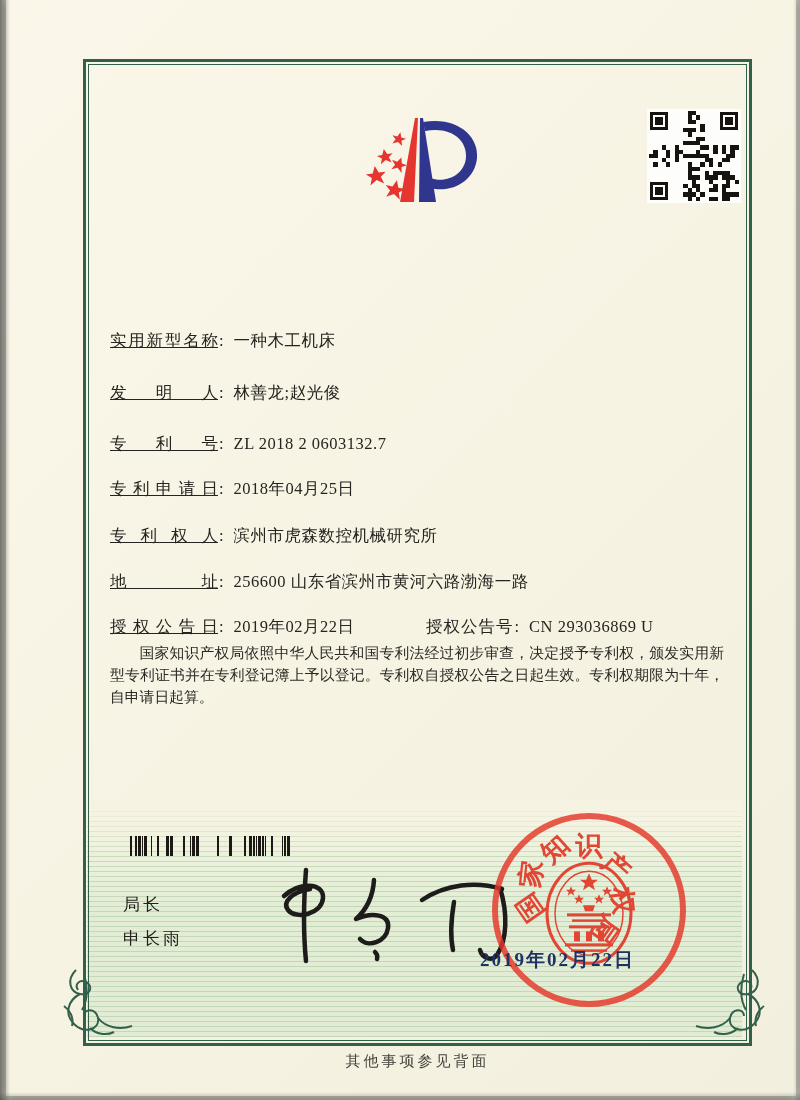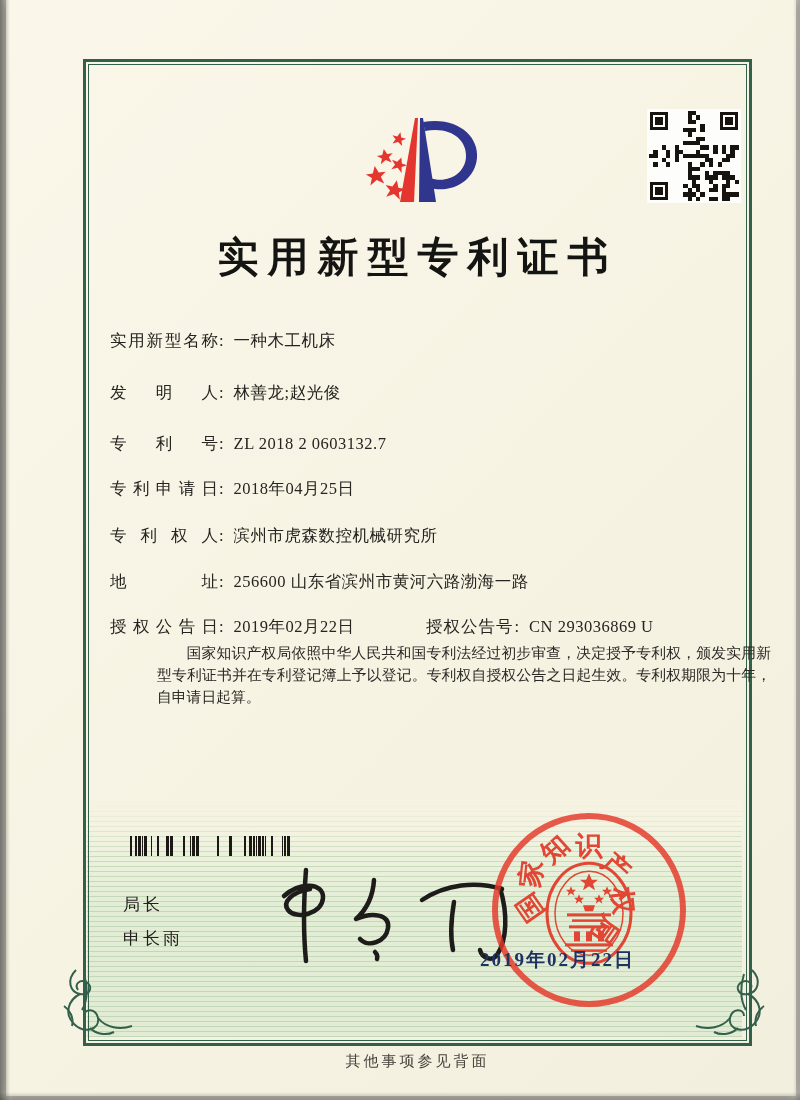--- a/index.html
+++ b/index.html
@@ -57,29 +57,29 @@
   .qr .finder::after{content:"";position:absolute;inset:2px;background:#17130f;}
   .qr .f-tl{left:3px;top:3px;} .qr .f-tr{right:3px;top:3px;} .qr .f-bl{left:3px;bottom:3px;}
 
   .doc-title{
     position:absolute;left:83px;top:230px;width:657px;text-align:center;
     font-size:41px;font-weight:bold;color:#141412;letter-spacing:9px;
   }
 
   .fields{position:absolute;left:104px;top:318px;width:612px;font-size:16.5px;color:#262420;}
   .frow{position:absolute;left:0;white-space:nowrap;}
-  .frow .lab{display:inline-block;width:108px;text-align:justify;text-align-last:justify;}
+  .frow .lab{display:inline-block;width:108px;text-align:justify;text-align-last:justify;text-decoration:underline;}
   .frow .colon{display:inline-block;margin:0 10px 0 1px;}
   .frow .val{letter-spacing:.5px;}
   .grant-no{position:absolute;left:316px;top:0;white-space:nowrap;}
   .grant-no .lab2{letter-spacing:1px;}
 
   .paras{
     position:absolute;left:104px;top:643px;width:614px;
-    font-size:14.8px;line-height:21.8px;color:#2a2824;text-align:justify;margin-left:47px;
+    font-size:14.8px;line-height:21.8px;color:#2a2824;text-align:justify;
   }
   .paras p{margin:0;text-indent:2em;}
 
   .barcode{position:absolute;left:120px;top:836px;width:205px;height:20px;display:flex;align-items:stretch;}
   .barcode .bar{background:#1c1914;}
   .barcode .sp{background:transparent;}
 
   .official{position:absolute;left:117px;top:893px;font-family:"Liberation Sans","DejaVu Sans",sans-serif;
     font-size:17px;color:#23211d;letter-spacing:3px;}
   .official div{margin-bottom:11px;}
@@ -573,21 +573,20 @@
       <div></div>
       <div class="m"></div>
       <div class="m"></div>
       <div></div>
       <div class="m"></div>
       <div class="m"></div>
       <div></div>
       <div></div>
     </div>
 
-  <div class="doc-title">实用新型专利证书</div>
 
   <div class="fields">
     <div class="frow" style="top:12px">
       <span class="lab">实用新型名称</span><span class="colon">:</span><span class="val">一种木工机床</span>
     </div>
     <div class="frow" style="top:64px">
       <span class="lab">发明人</span><span class="colon">:</span><span class="val">林善龙;赵光俊</span>
     </div>
     <div class="frow" style="top:115px">
       <span class="lab">专利号</span><span class="colon">:</span><span class="val">ZL 2018 2 0603132.7</span>

